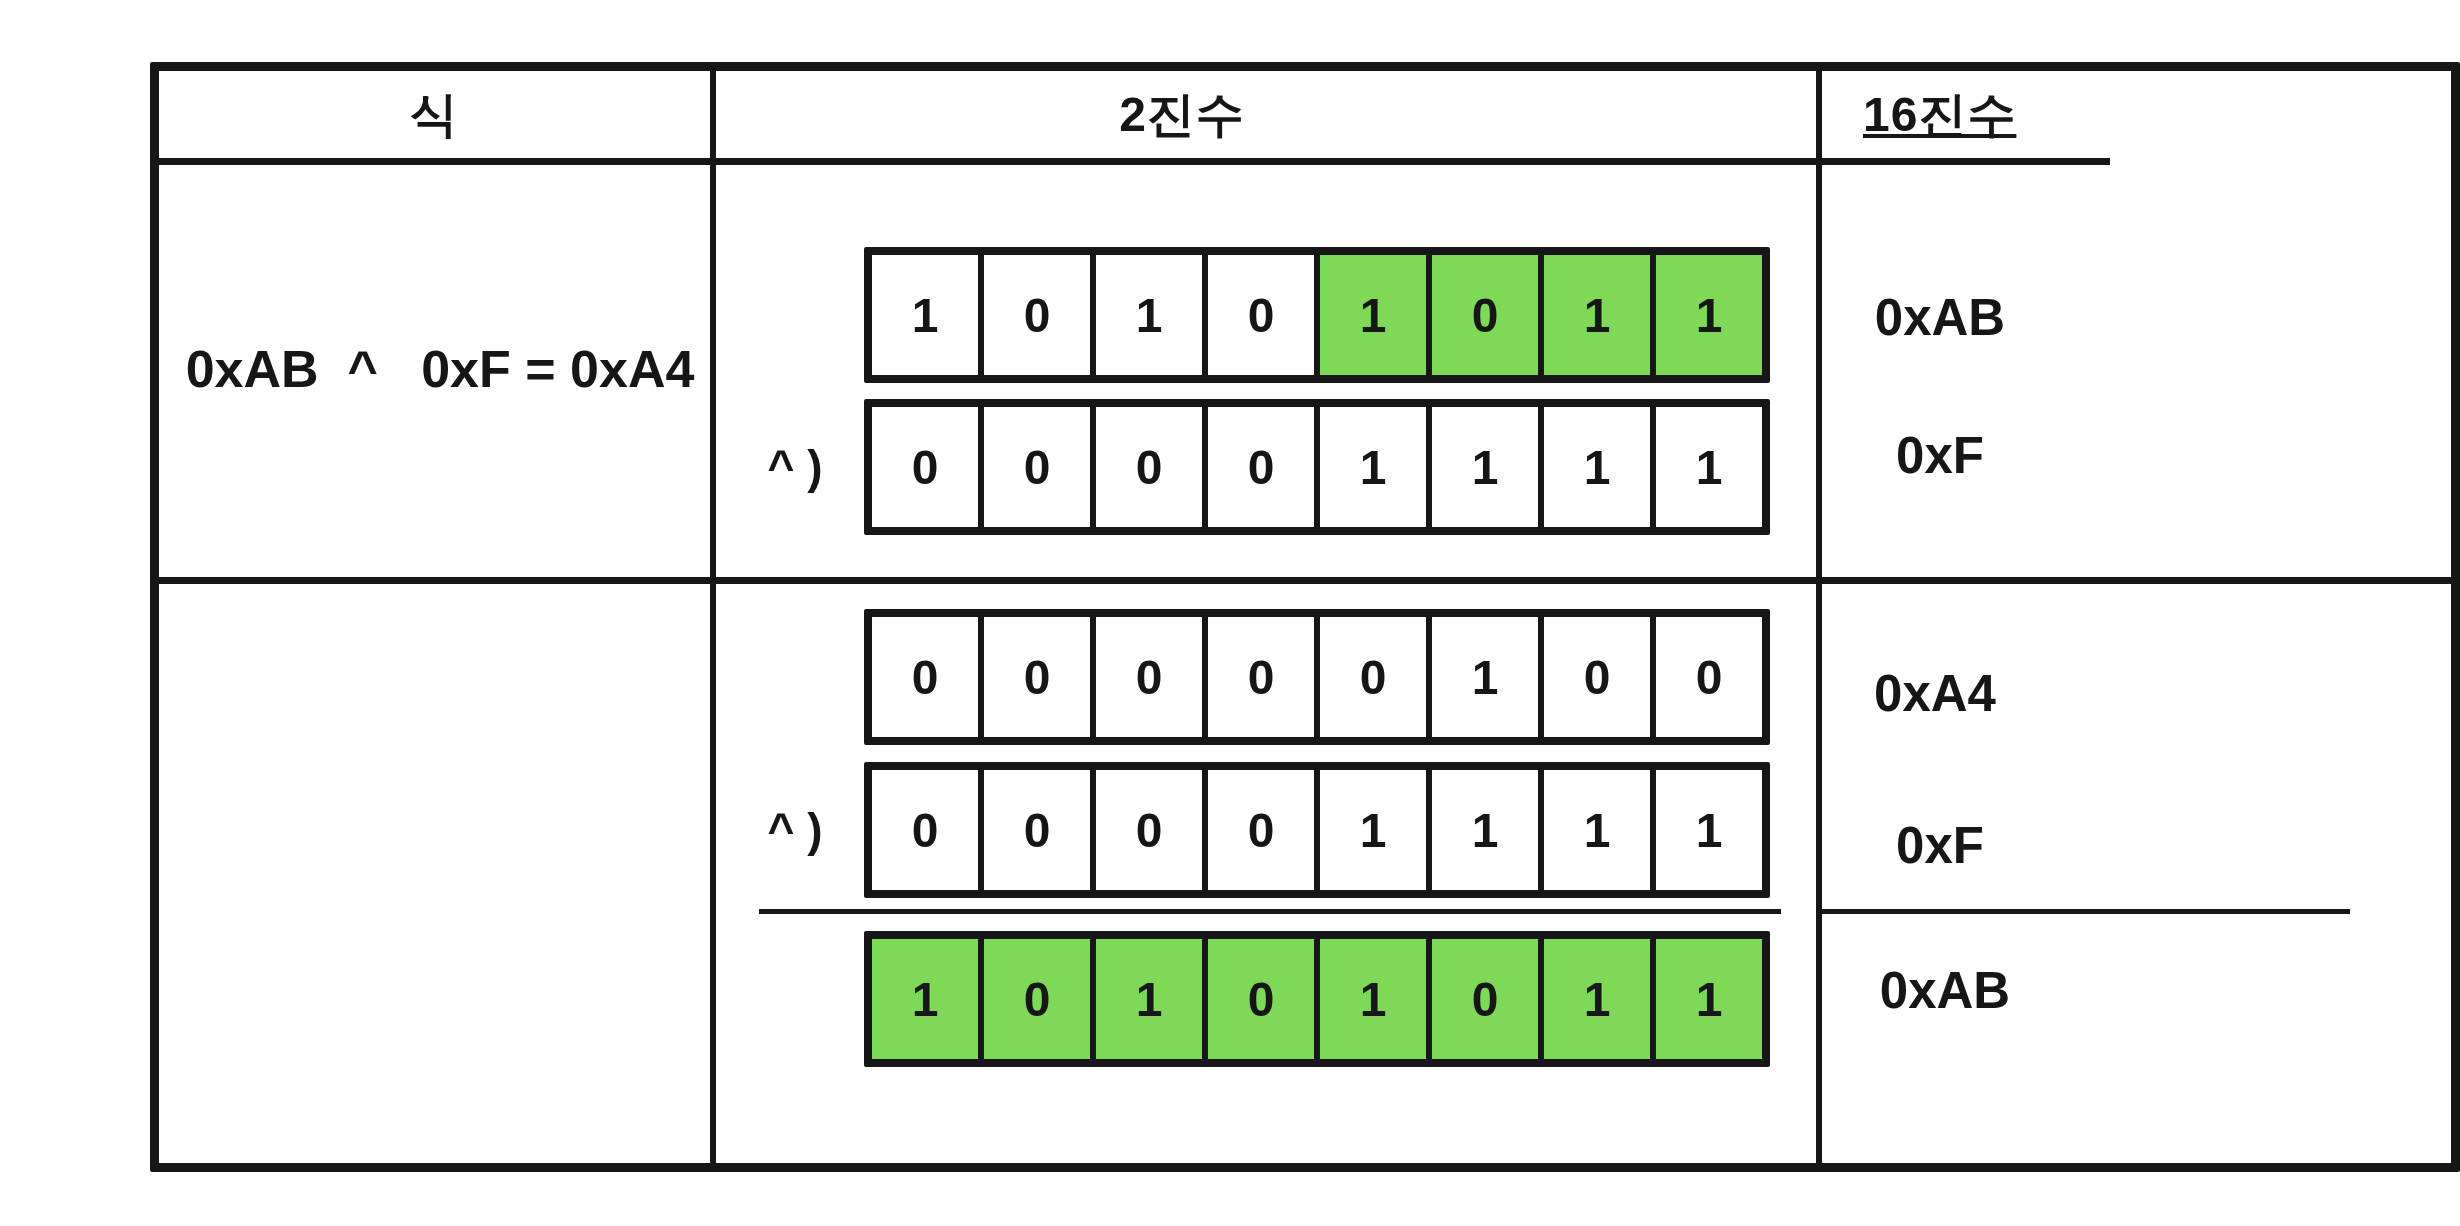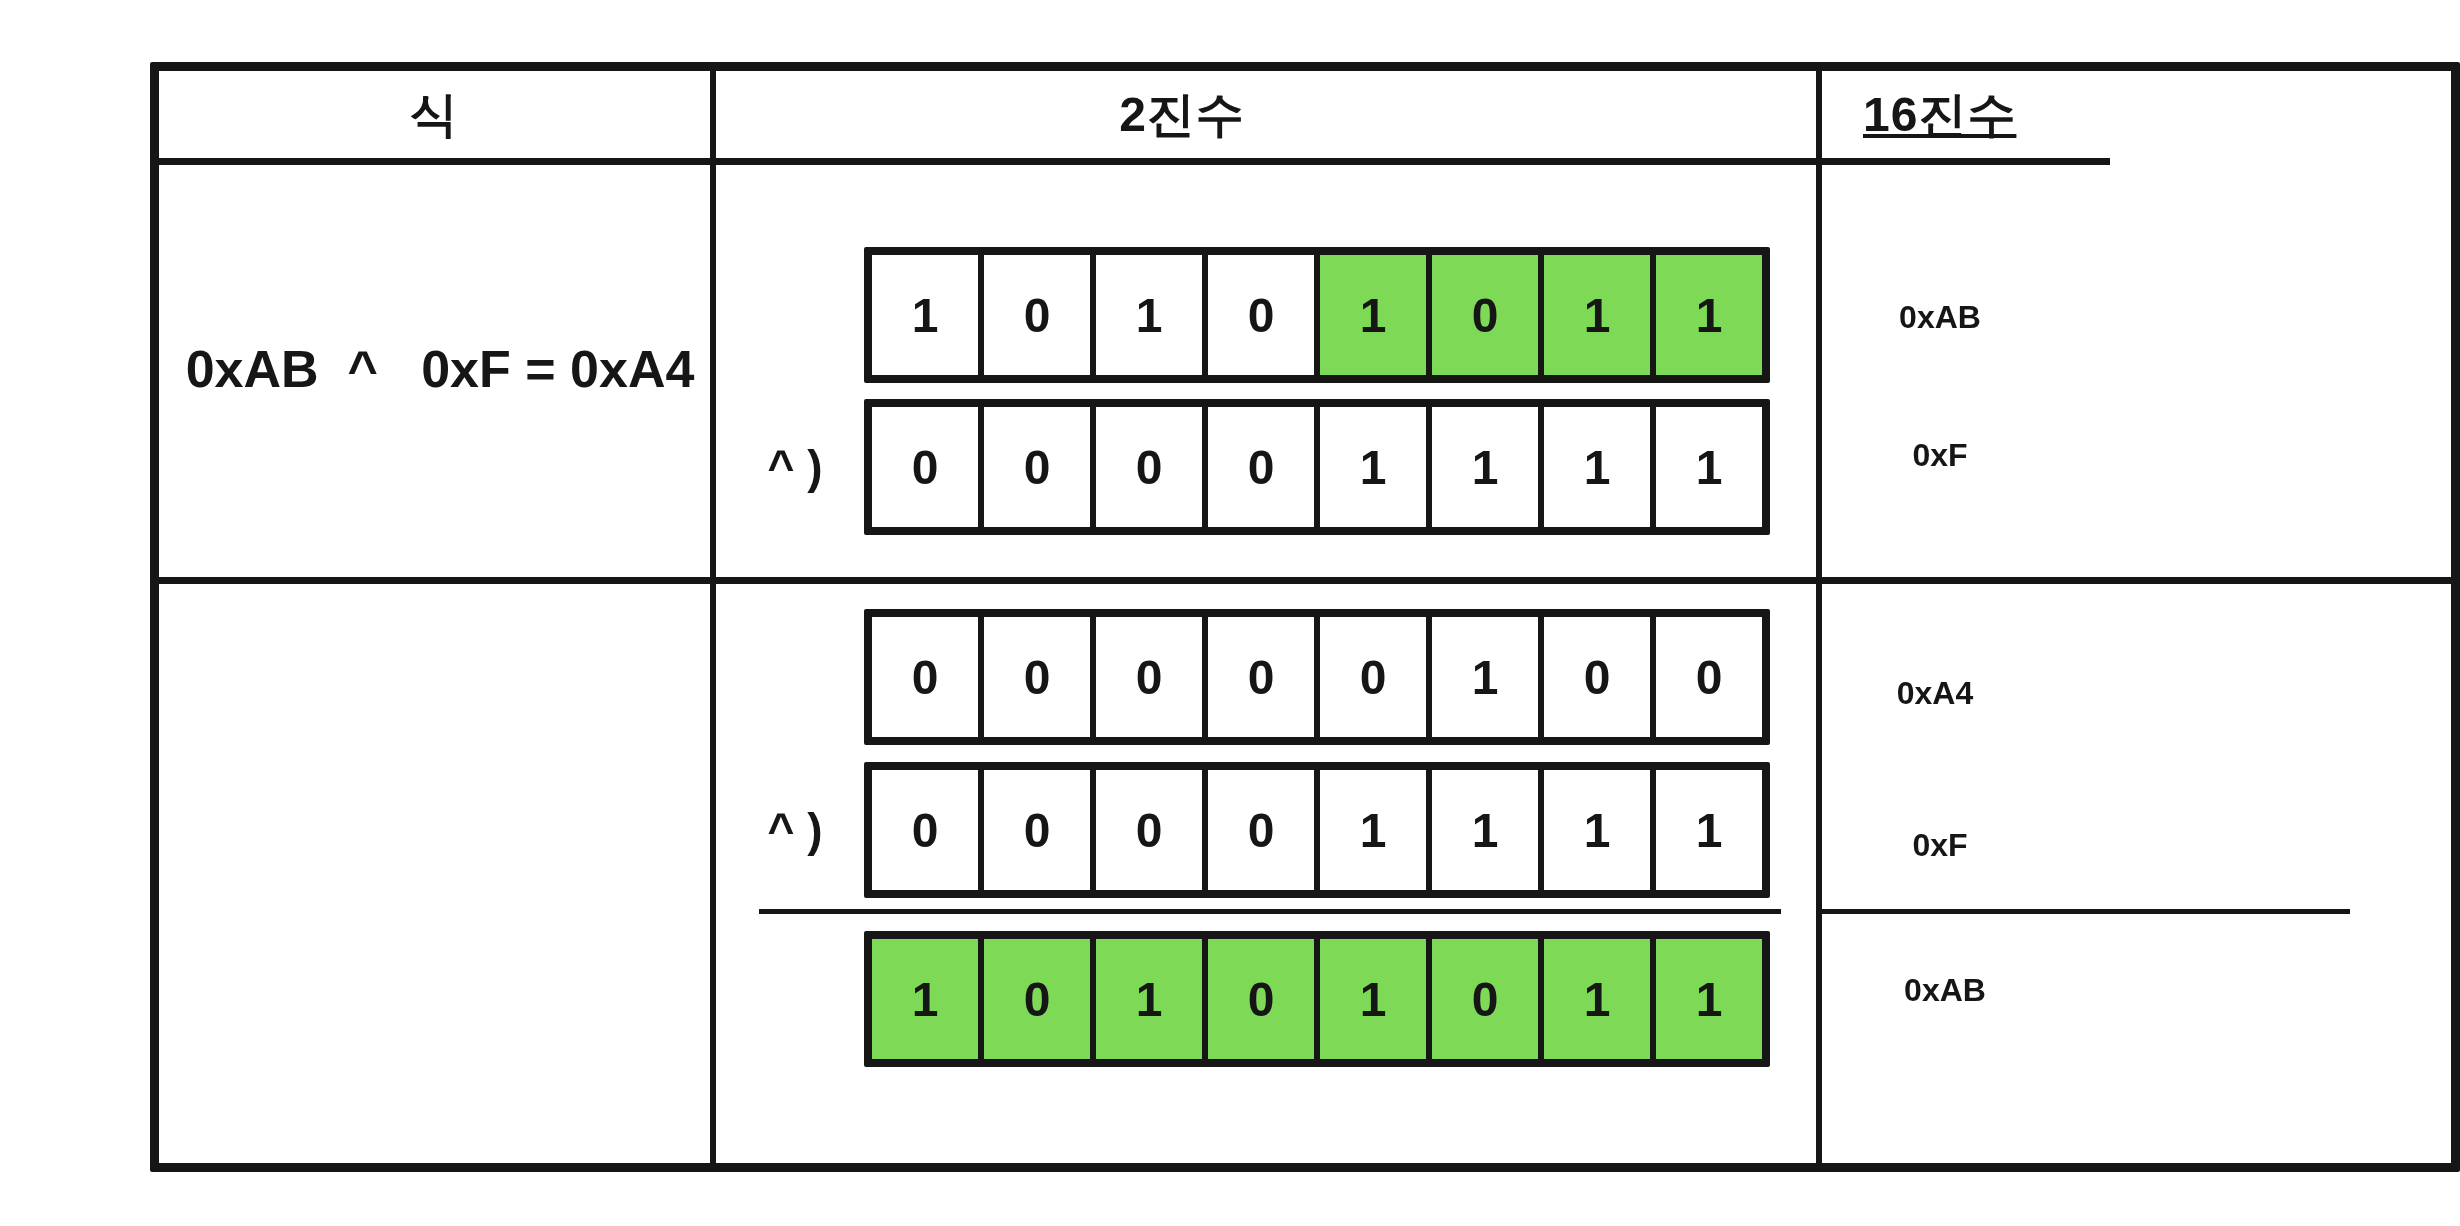--- a/index.html
+++ b/index.html
@@ -35,21 +35,21 @@
     white-space: pre;
   }
   .v-anchor {
     position: absolute;
     transform: translateY(-50%);
     white-space: pre;
     text-decoration: underline;
   }
   .th { font-size: 48px; letter-spacing: 1px; }
   .expr { font-size: 52px; }
-  .hexval { font-size: 32px; }
+  .hexval { font-size: 51px; }
   .op-prefix { font-size: 46px; }
 
   .bit-grid {
     position: absolute;
     left: 705px;
     display: flex;
     border: 8px solid #161616;
     border-radius: 2px;
     background: #ffffff;
   }

